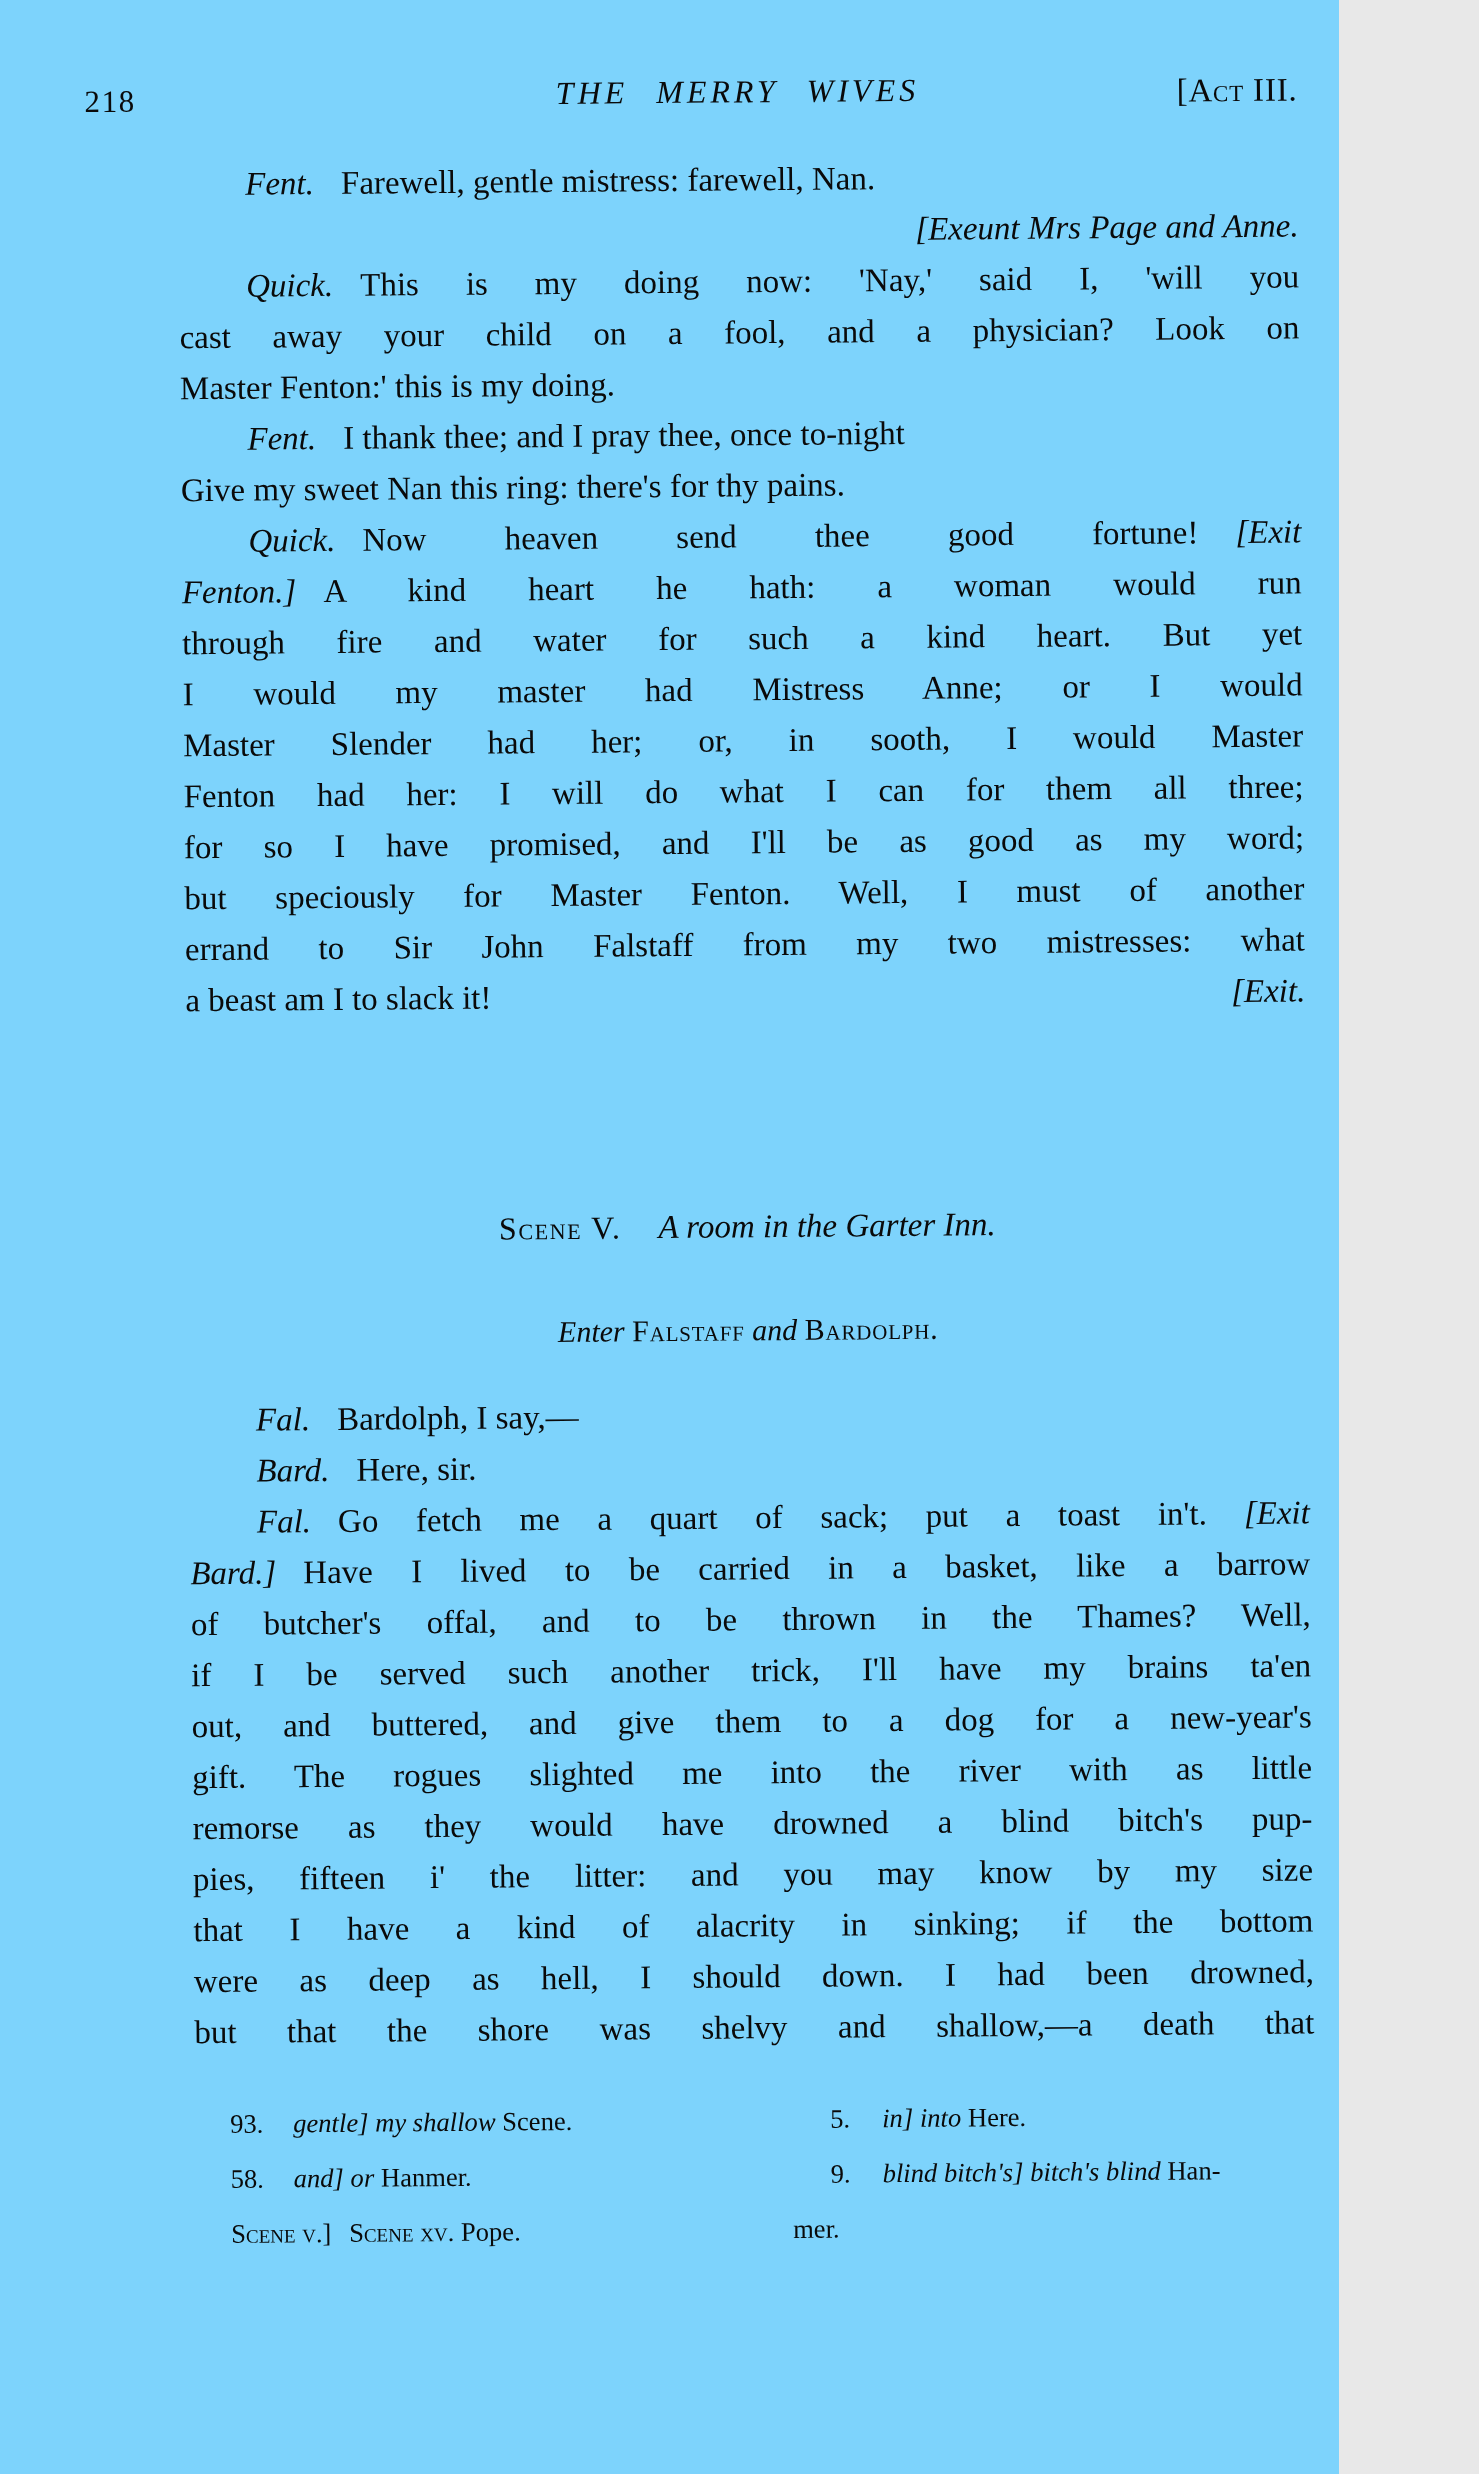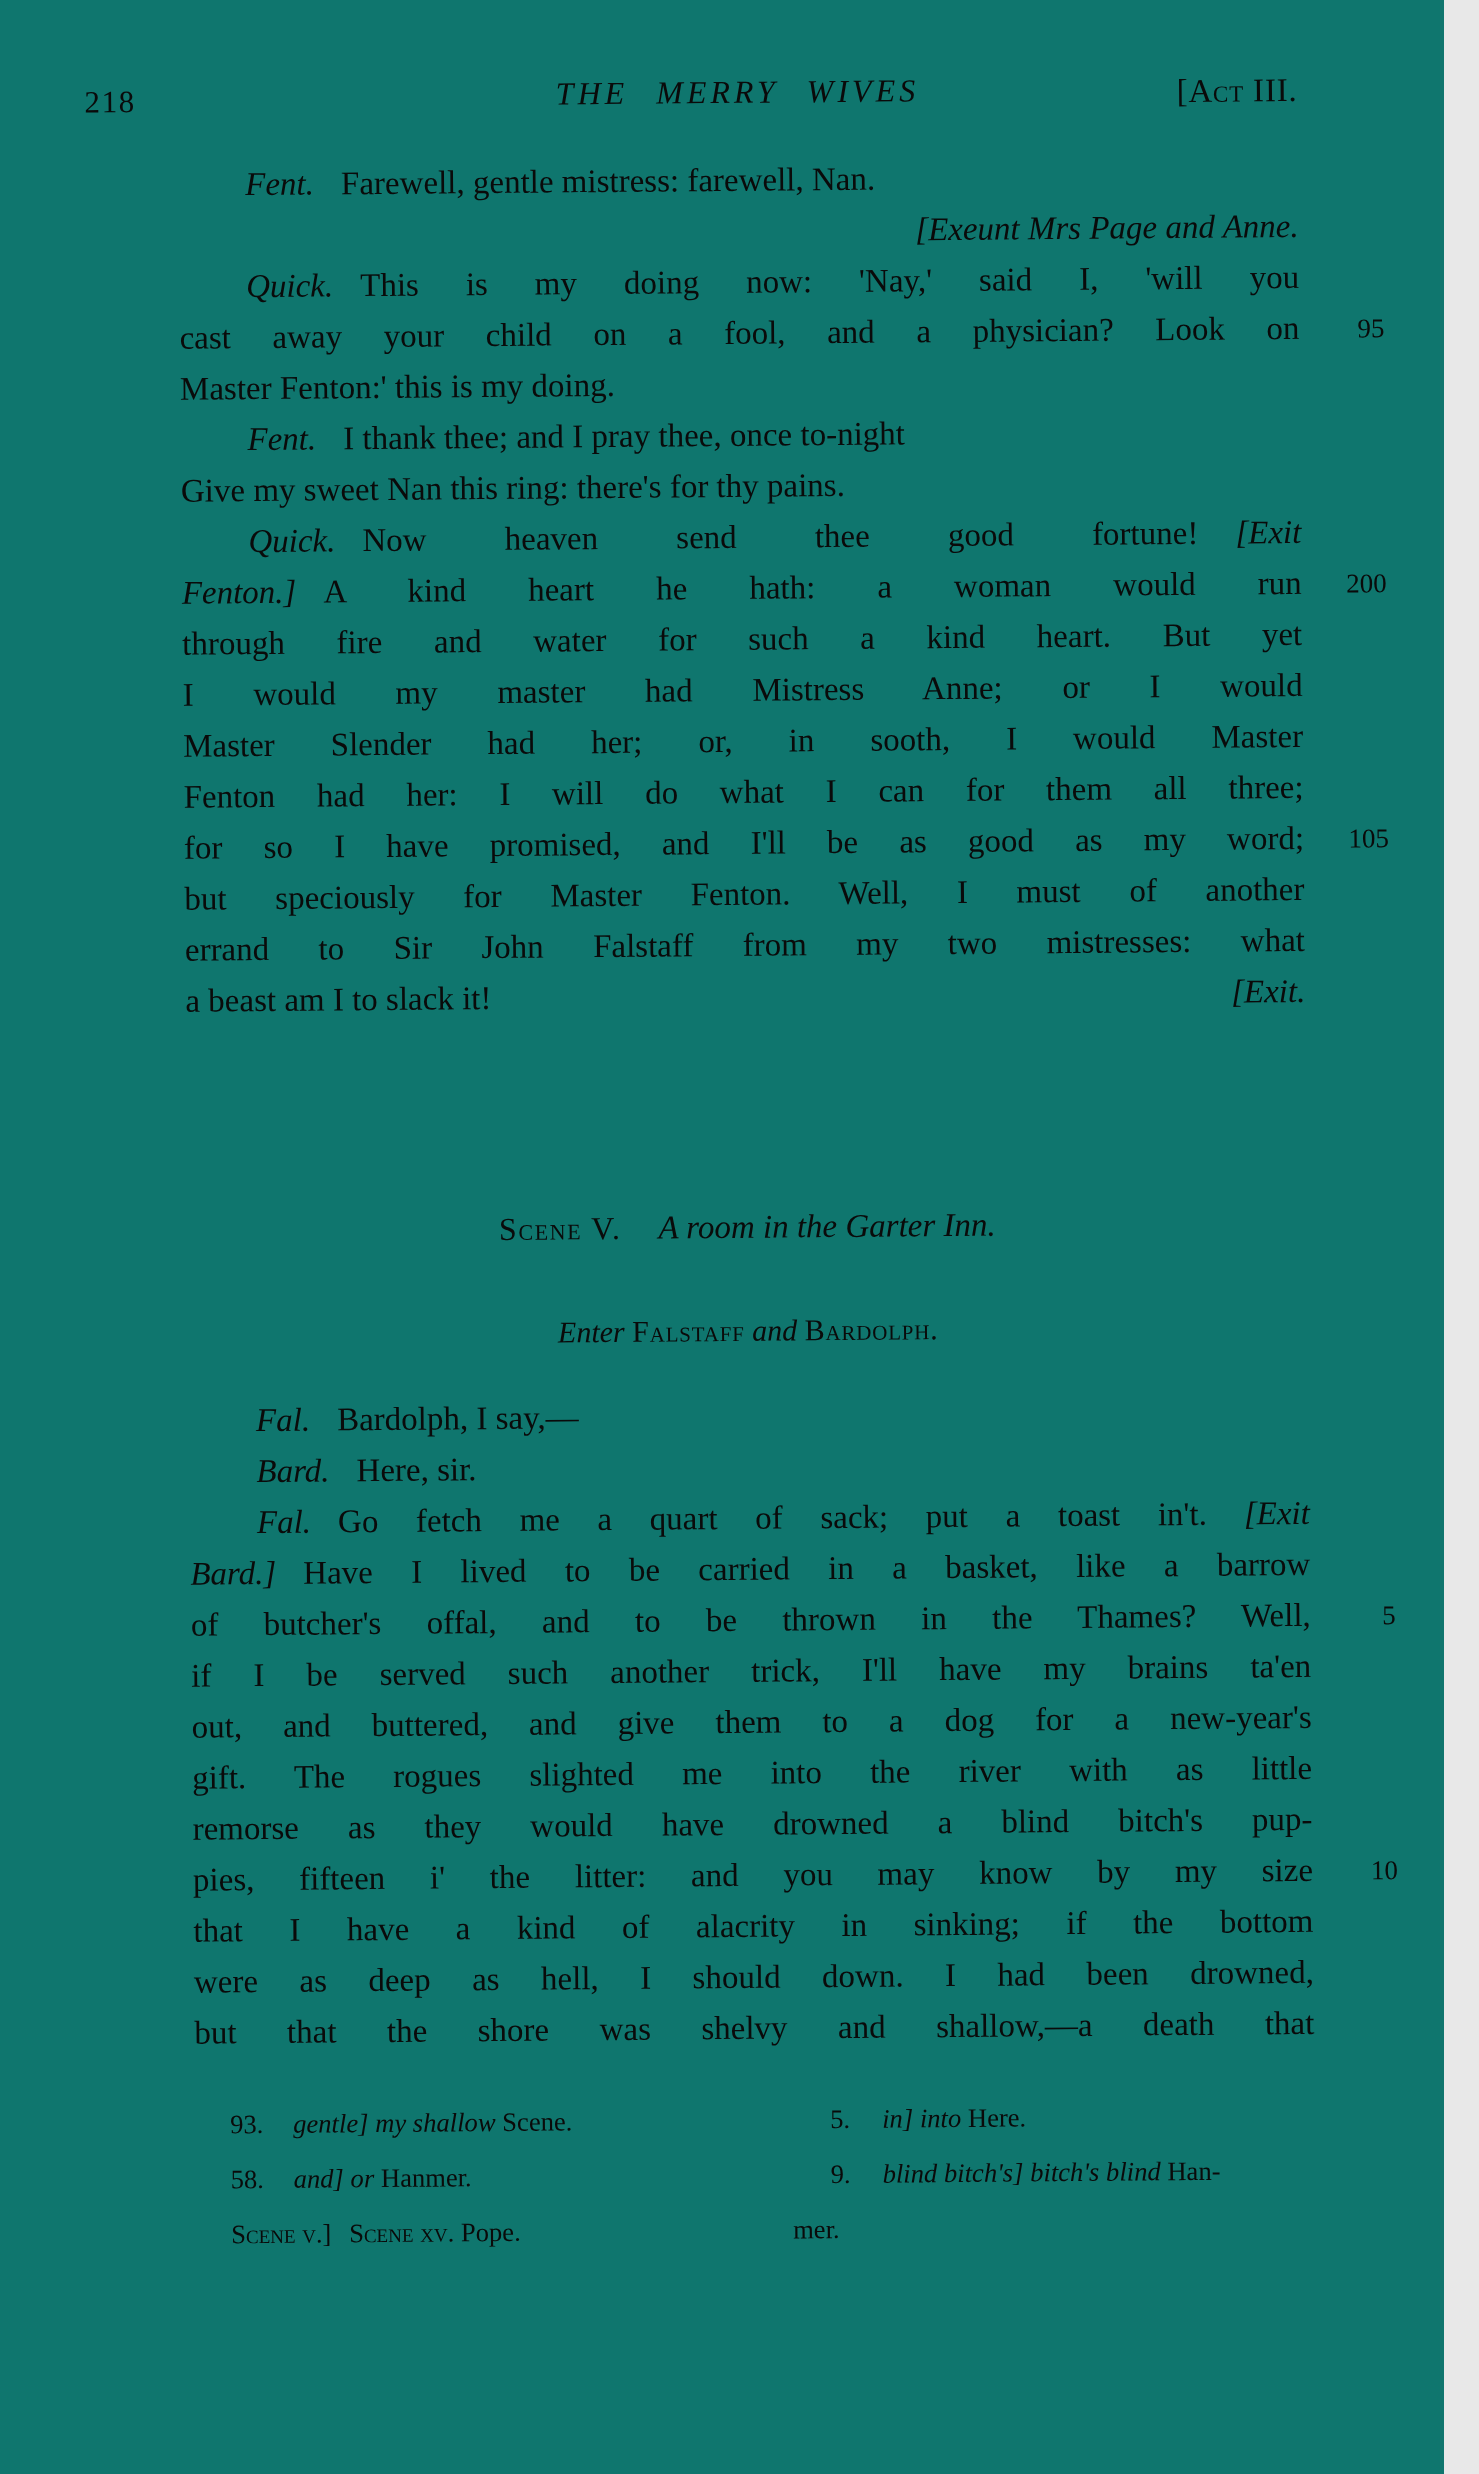--- a/index.html
+++ b/index.html
@@ -1,19 +1,19 @@
 <!DOCTYPE html>
 <html style="font-size:13px"><head>
 <meta charset="utf-8">
 <style>
   html,body{margin:0;padding:0;background:#e8e8e8;}
   .page{
     position:relative;
-    width:1444px;height:2475px;
-    background:#0f766e;
+    width:1339px;height:2475px;
+    background:#7dd3fc;
     overflow:hidden;
     font-family:"Liberation Serif","DejaVu Serif",serif;
     color:#0a0a0a;
     font-size:33px;
   }
   .sheet{position:absolute;inset:0;transform:rotate(-0.5deg);transform-origin:50% 48%;}
 
   
   .header{position:absolute;top:74px;left:187px;width:1120px;height:44px;}
   .pgnum{position:absolute;left:-93px;top:4.8px;font-size:31px;letter-spacing:1.6px;}

